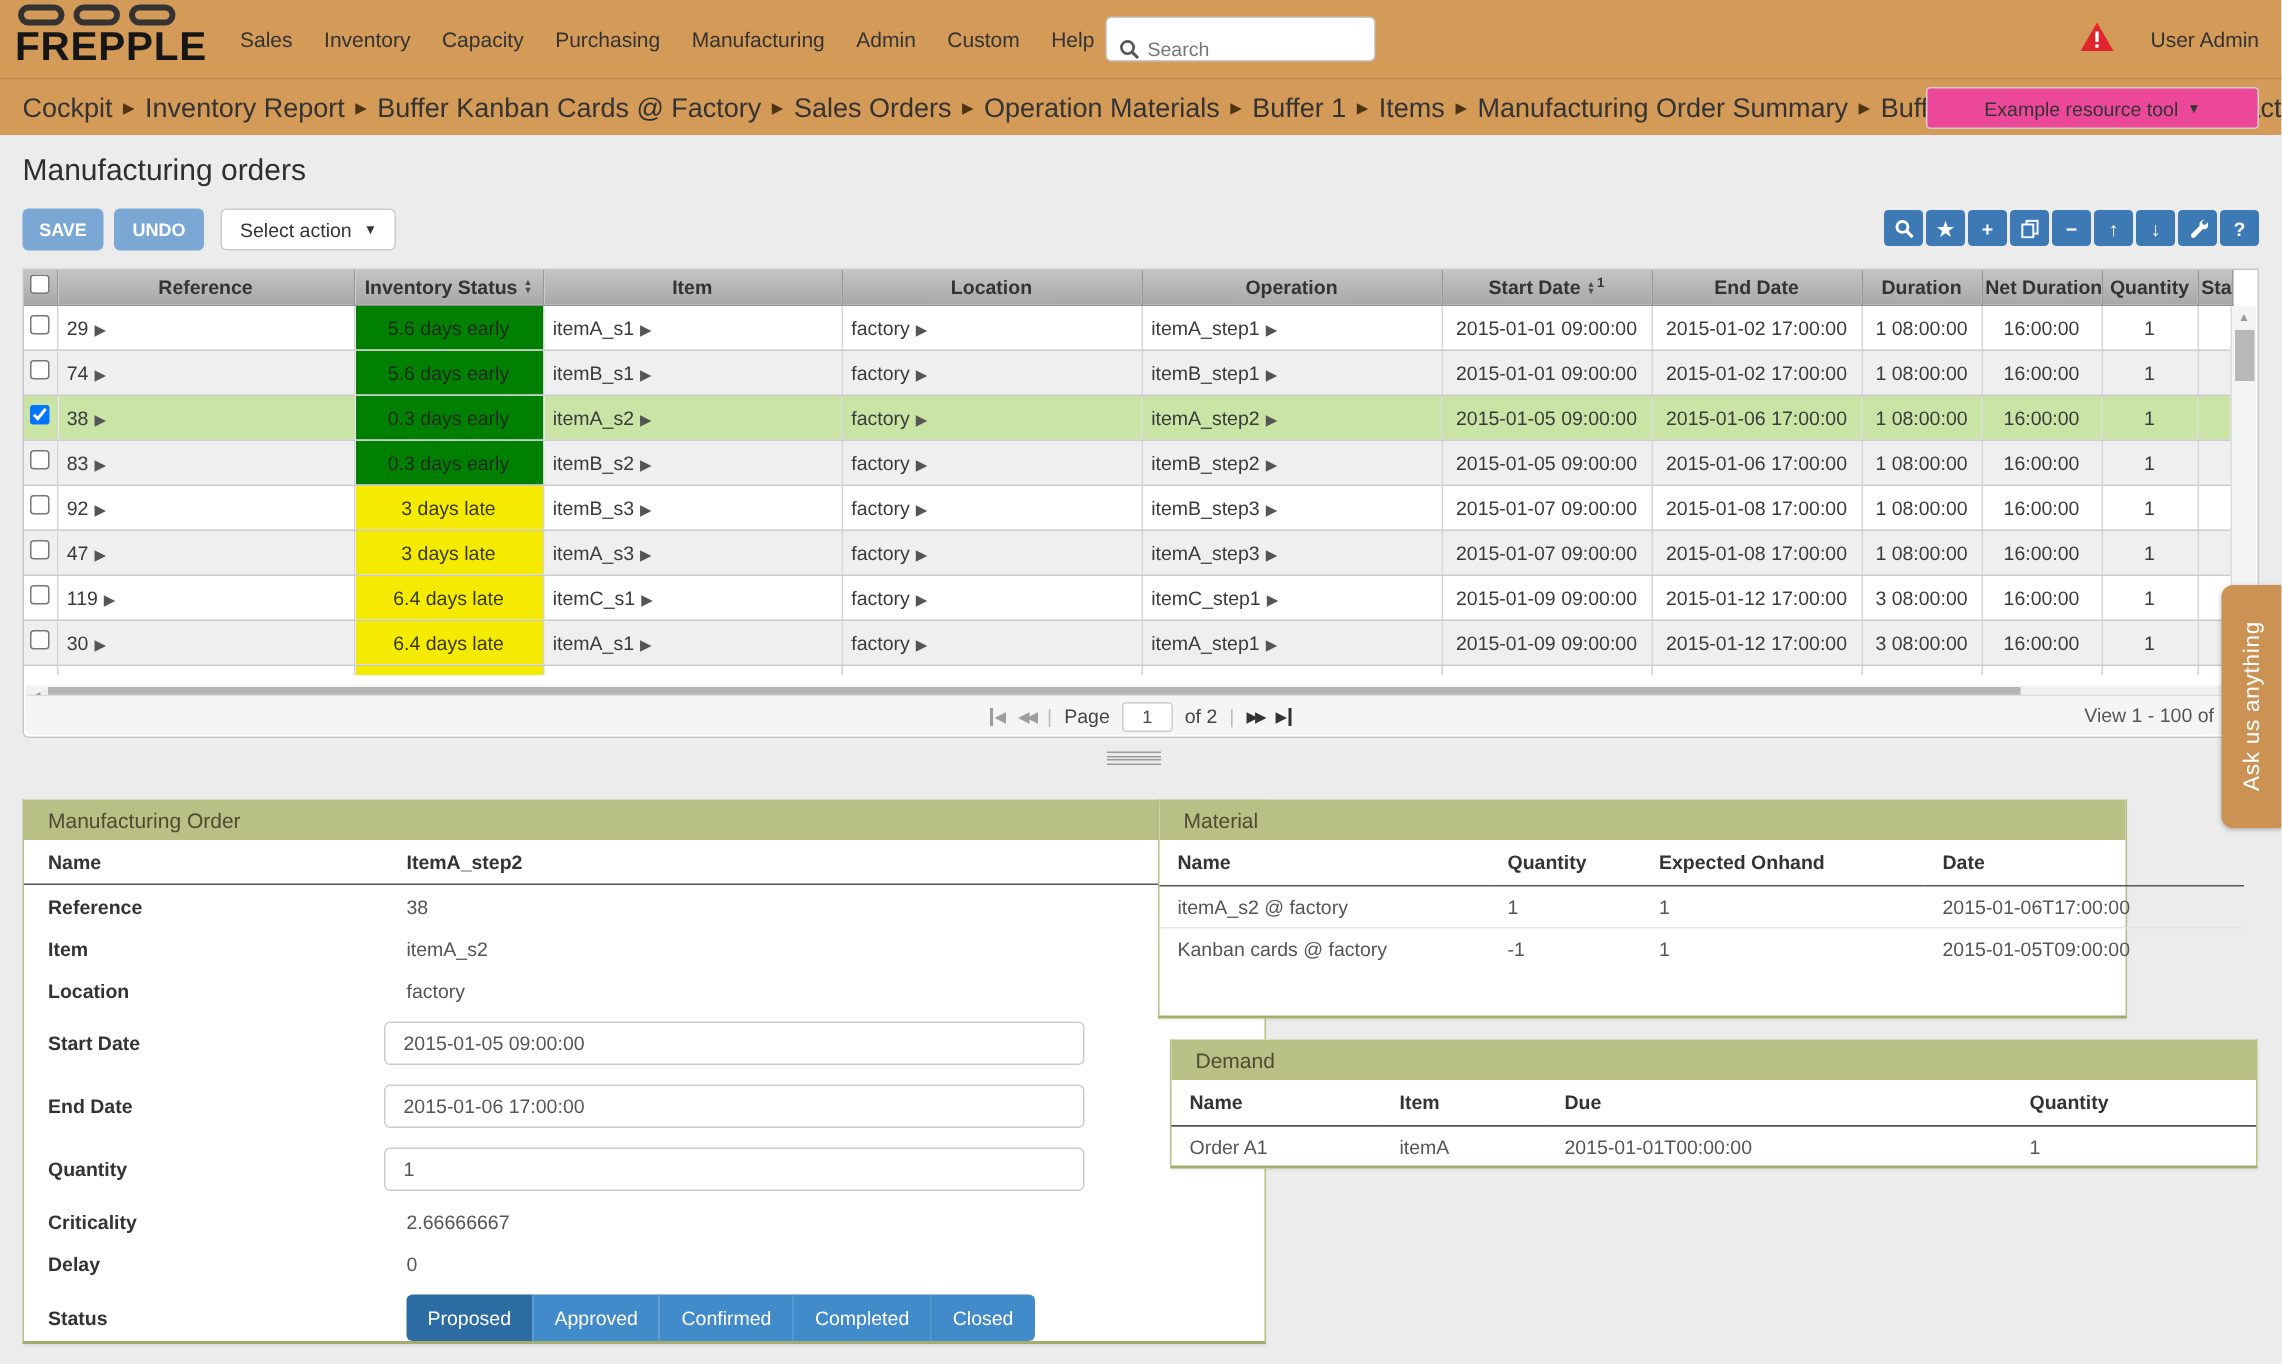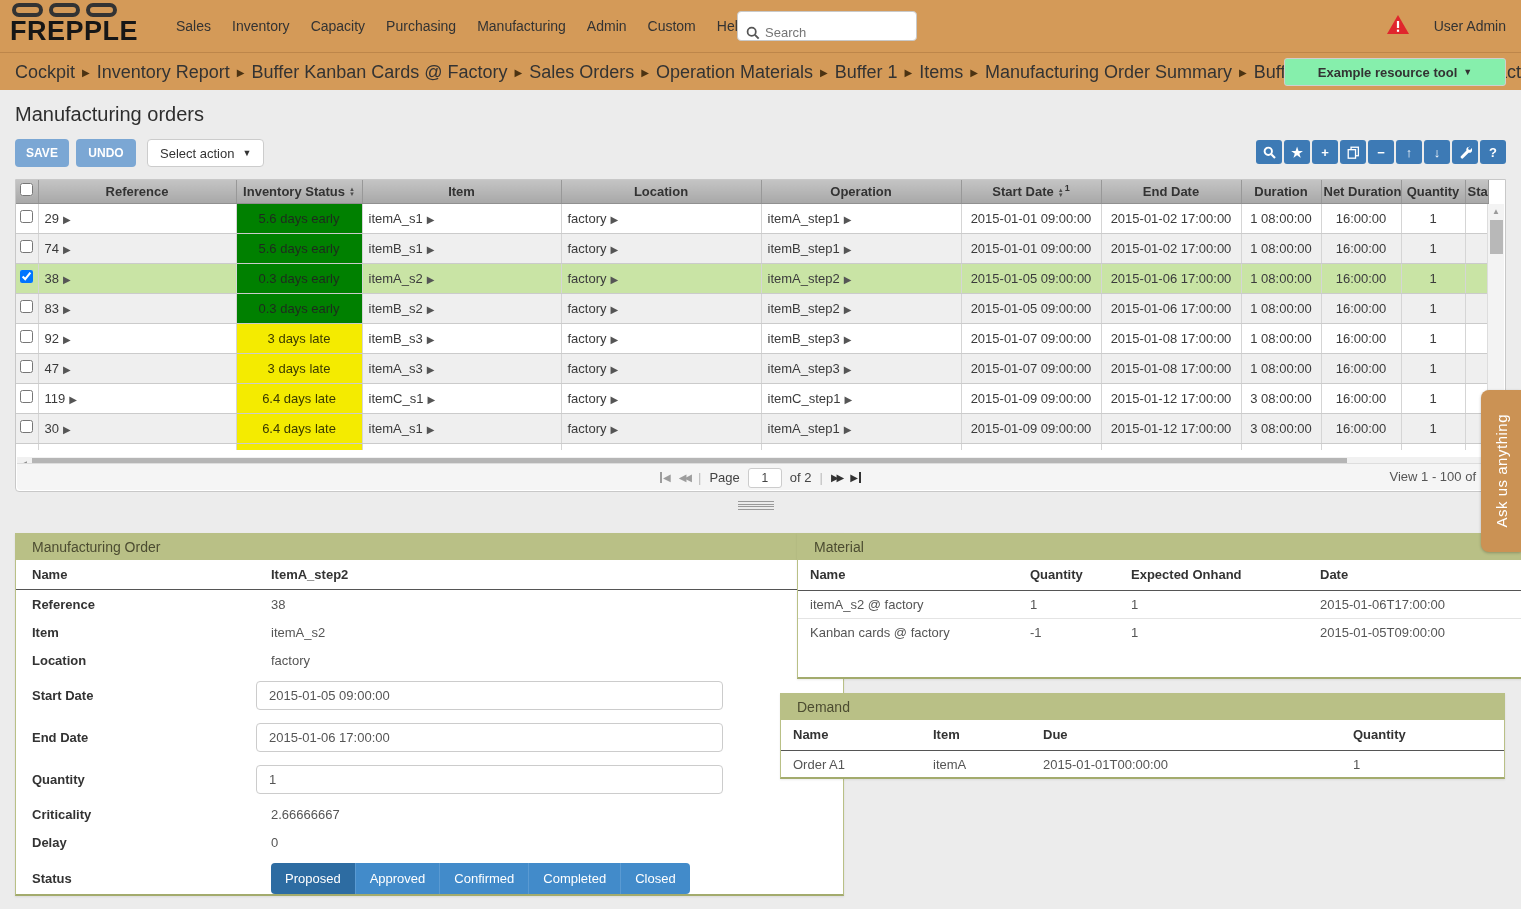--- a/index.html
+++ b/index.html
@@ -10,32 +10,32 @@
     font-family: "Liberation Sans", sans-serif;
     font-size: 13px; color: #333;
   }
   
   .navbar { position:absolute; left:0; top:0; width:1521px; height:52px; background:#d49a58; }
   .logo { position:absolute; left:10px; top:3px; cursor:pointer; }
   .logo-rects { display:flex; gap:6px; margin-left:2px; }
   .logo-rects i { display:block; width:31px; height:14px; border-radius:8px; border:4px solid; }
   .lr-green { border-color:#7da12b; } .lr-orange { border-color:#e78c24; } .lr-red { border-color:#cf2030; }
   .logo-text { font-size:27px; font-weight:bold; color:#161616; letter-spacing:.5px; line-height:28px; }
-  .nav-menu { position:absolute; left:176px; top:0; height:52px; display:flex; align-items:center; gap:21px; list-style:none; }
+  .nav-menu { position:absolute; left:160px; top:0; height:52px; display:flex; align-items:center; gap:21px; list-style:none; }
   .nav-menu li { font-size:14px; color:#333; cursor:pointer; }
   .nav-search { position:absolute; left:737px; top:11px; width:180px; height:30px; background:#fff; border:1px solid #c9c9c9; border-radius:4px; display:flex; align-items:flex-end; padding:0 8px; }
   .nav-search input { border:none; outline:none; width:140px; font-size:13px; color:#555; margin-left:5px; font-family:"Liberation Sans",sans-serif; background:transparent; }
   .warn { position:absolute; left:1386px; top:13px; width:24px; height:24px; cursor:pointer; }
   .nav-user { position:absolute; right:15px; top:0; height:52px; display:flex; align-items:center; font-size:14px; cursor:pointer; }
   
   .crumbbar { position:absolute; left:0; top:52px; width:1521px; height:38px; background:#d49a58; border-top:1px solid #bd864a; }
   .crumbs { position:absolute; left:15px; top:0; height:38px; display:flex; align-items:center; flex-wrap:nowrap; }
   .crumbs .bc { font-size:18px; color:#333; cursor:pointer; white-space:nowrap; }
   .crumbs .sep { color:#4c3312; font-size:10px; margin:0 7px; }
-  .resource-btn { position:absolute; right:15px; top:5px; height:28px; width:222px; background:#86efac; border:1px solid #cfcfcf; border-radius:3px; font-size:13px; color:#333; display:flex; align-items:center; justify-content:center; gap:6px; cursor:pointer;font-weight:bold; }
+  .resource-btn { position:absolute; right:15px; top:5px; height:28px; width:222px; background:#ec4899; border:1px solid #cfcfcf; border-radius:3px; font-size:13px; color:#333; display:flex; align-items:center; justify-content:center; gap:6px; cursor:pointer; }
   .resource-btn .dcar { font-size:9px; color:#333; }
   
   .page-title { position:absolute; left:15px; top:103px; font-size:20px; font-weight:normal; color:#2e2e2e; }
   .btn { border:none; border-radius:4px; font-family:"Liberation Sans",sans-serif; cursor:pointer; }
   .btn-save { position:absolute; left:15px; top:139px; width:54px; height:28px; background:#7ba7d4; color:#fff; font-size:12px; font-weight:bold; }
   .btn-undo { position:absolute; left:76px; top:139px; width:60px; height:28px; background:#7ba7d4; color:#fff; font-size:12px; font-weight:bold; }
   .btn-select { position:absolute; left:147px; top:139px; height:28px; padding:0 12px; background:#fff; border:1px solid #ccc; color:#333; font-size:13px; display:flex; align-items:center; gap:8px; }
   .btn-select .dcar { font-size:9px; }
   .icon-toolbar { position:absolute; right:15px; top:140px; display:flex; gap:2px; }
   .tbtn { width:26px; height:24px; background:#3d7ab5; border:none; border-radius:3px; color:#fff; font-size:13px; font-weight:bold; display:flex; align-items:center; justify-content:center; cursor:pointer; }
@@ -86,21 +86,21 @@
   .f-plain { height:28px; }
   .f-inp { height:42px; }
   .f-inp input { width:467px; height:29px; border:1px solid #ccc; border-radius:4px; padding:0 12px; font-size:13px; color:#555; font-family:"Liberation Sans",sans-serif; }
   .f-val-off { margin-left:15px; }
   .f-status { height:44px; }
   .status-group { display:flex; }
   .sbtn { height:31px; padding:0 14px; background:#428bca; color:#fff; font-size:13px; border:none; border-left:1px solid #5a9ad2; cursor:pointer; font-family:"Liberation Sans",sans-serif; }
   .sbtn:first-child { border-radius:4px 0 0 4px; border-left:none; }
   .sbtn:last-child { border-radius:0 4px 4px 0; }
   .sbtn.sel { background:#2d6ca2; }
-  .panel-mat { left:797px; top:533px; width:725px; height:146px; }
+  .panel-mat { left:772px; top:533px; width:646px; height:146px; }
   .panel-dem { left:780px; top:693px; width:725px; height:86px; }
   .mini { width:100%; border-collapse:collapse; table-layout:fixed; }
   .mini th { height:30px; text-align:left; font-size:13px; color:#333; border-bottom:1px solid #555; padding-left:12px; }
   .mini td { height:28px; font-size:13px; color:#555; border-bottom:1px solid #e4e4e4; padding-left:12px; }
   .mini tr:last-child td { border-bottom:none; }
   
   .ask-tab { position:absolute; left:1481px; top:390px; width:40px; height:162px; background:#cb9254; border-radius:8px 0 0 8px; z-index:50; display:flex; align-items:center; justify-content:center; cursor:pointer; box-shadow:0 1px 3px rgba(0,0,0,.25); }
   .ask-tab span { writing-mode:vertical-rl; transform:rotate(180deg); color:#fff; font-size:15px; letter-spacing:.5px; white-space:nowrap; }
   .mag { flex:none; }
 </style>

